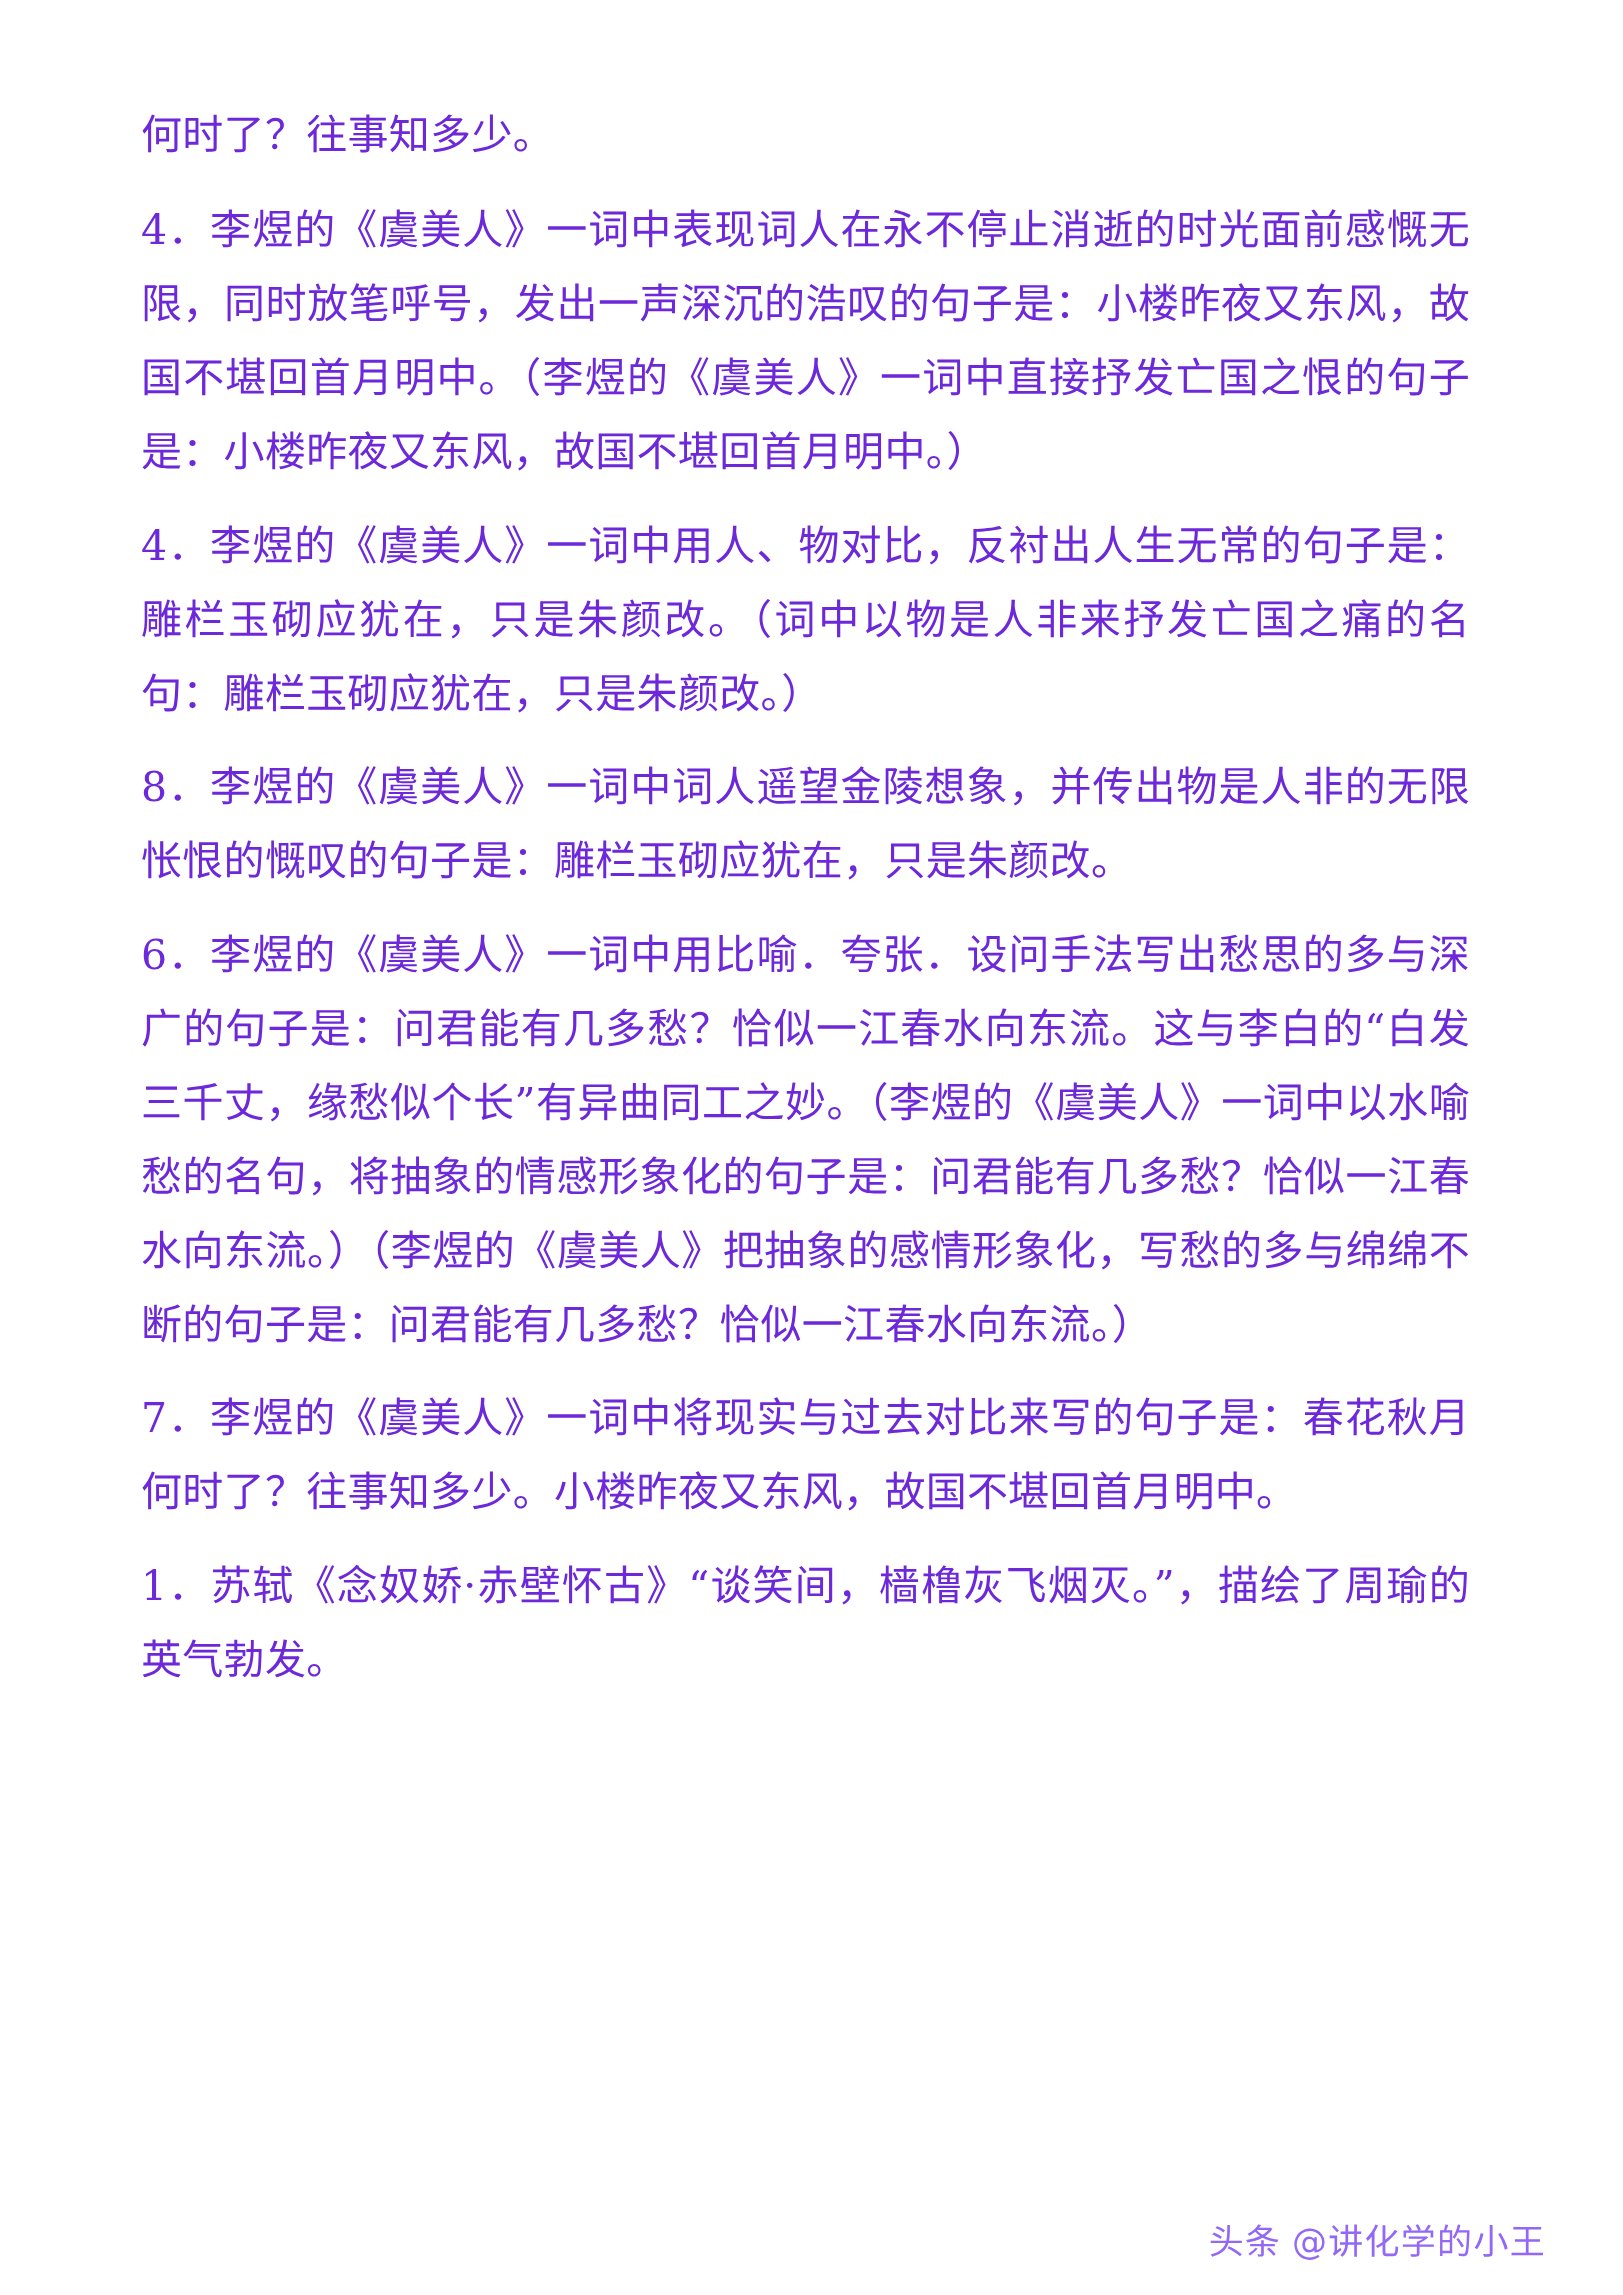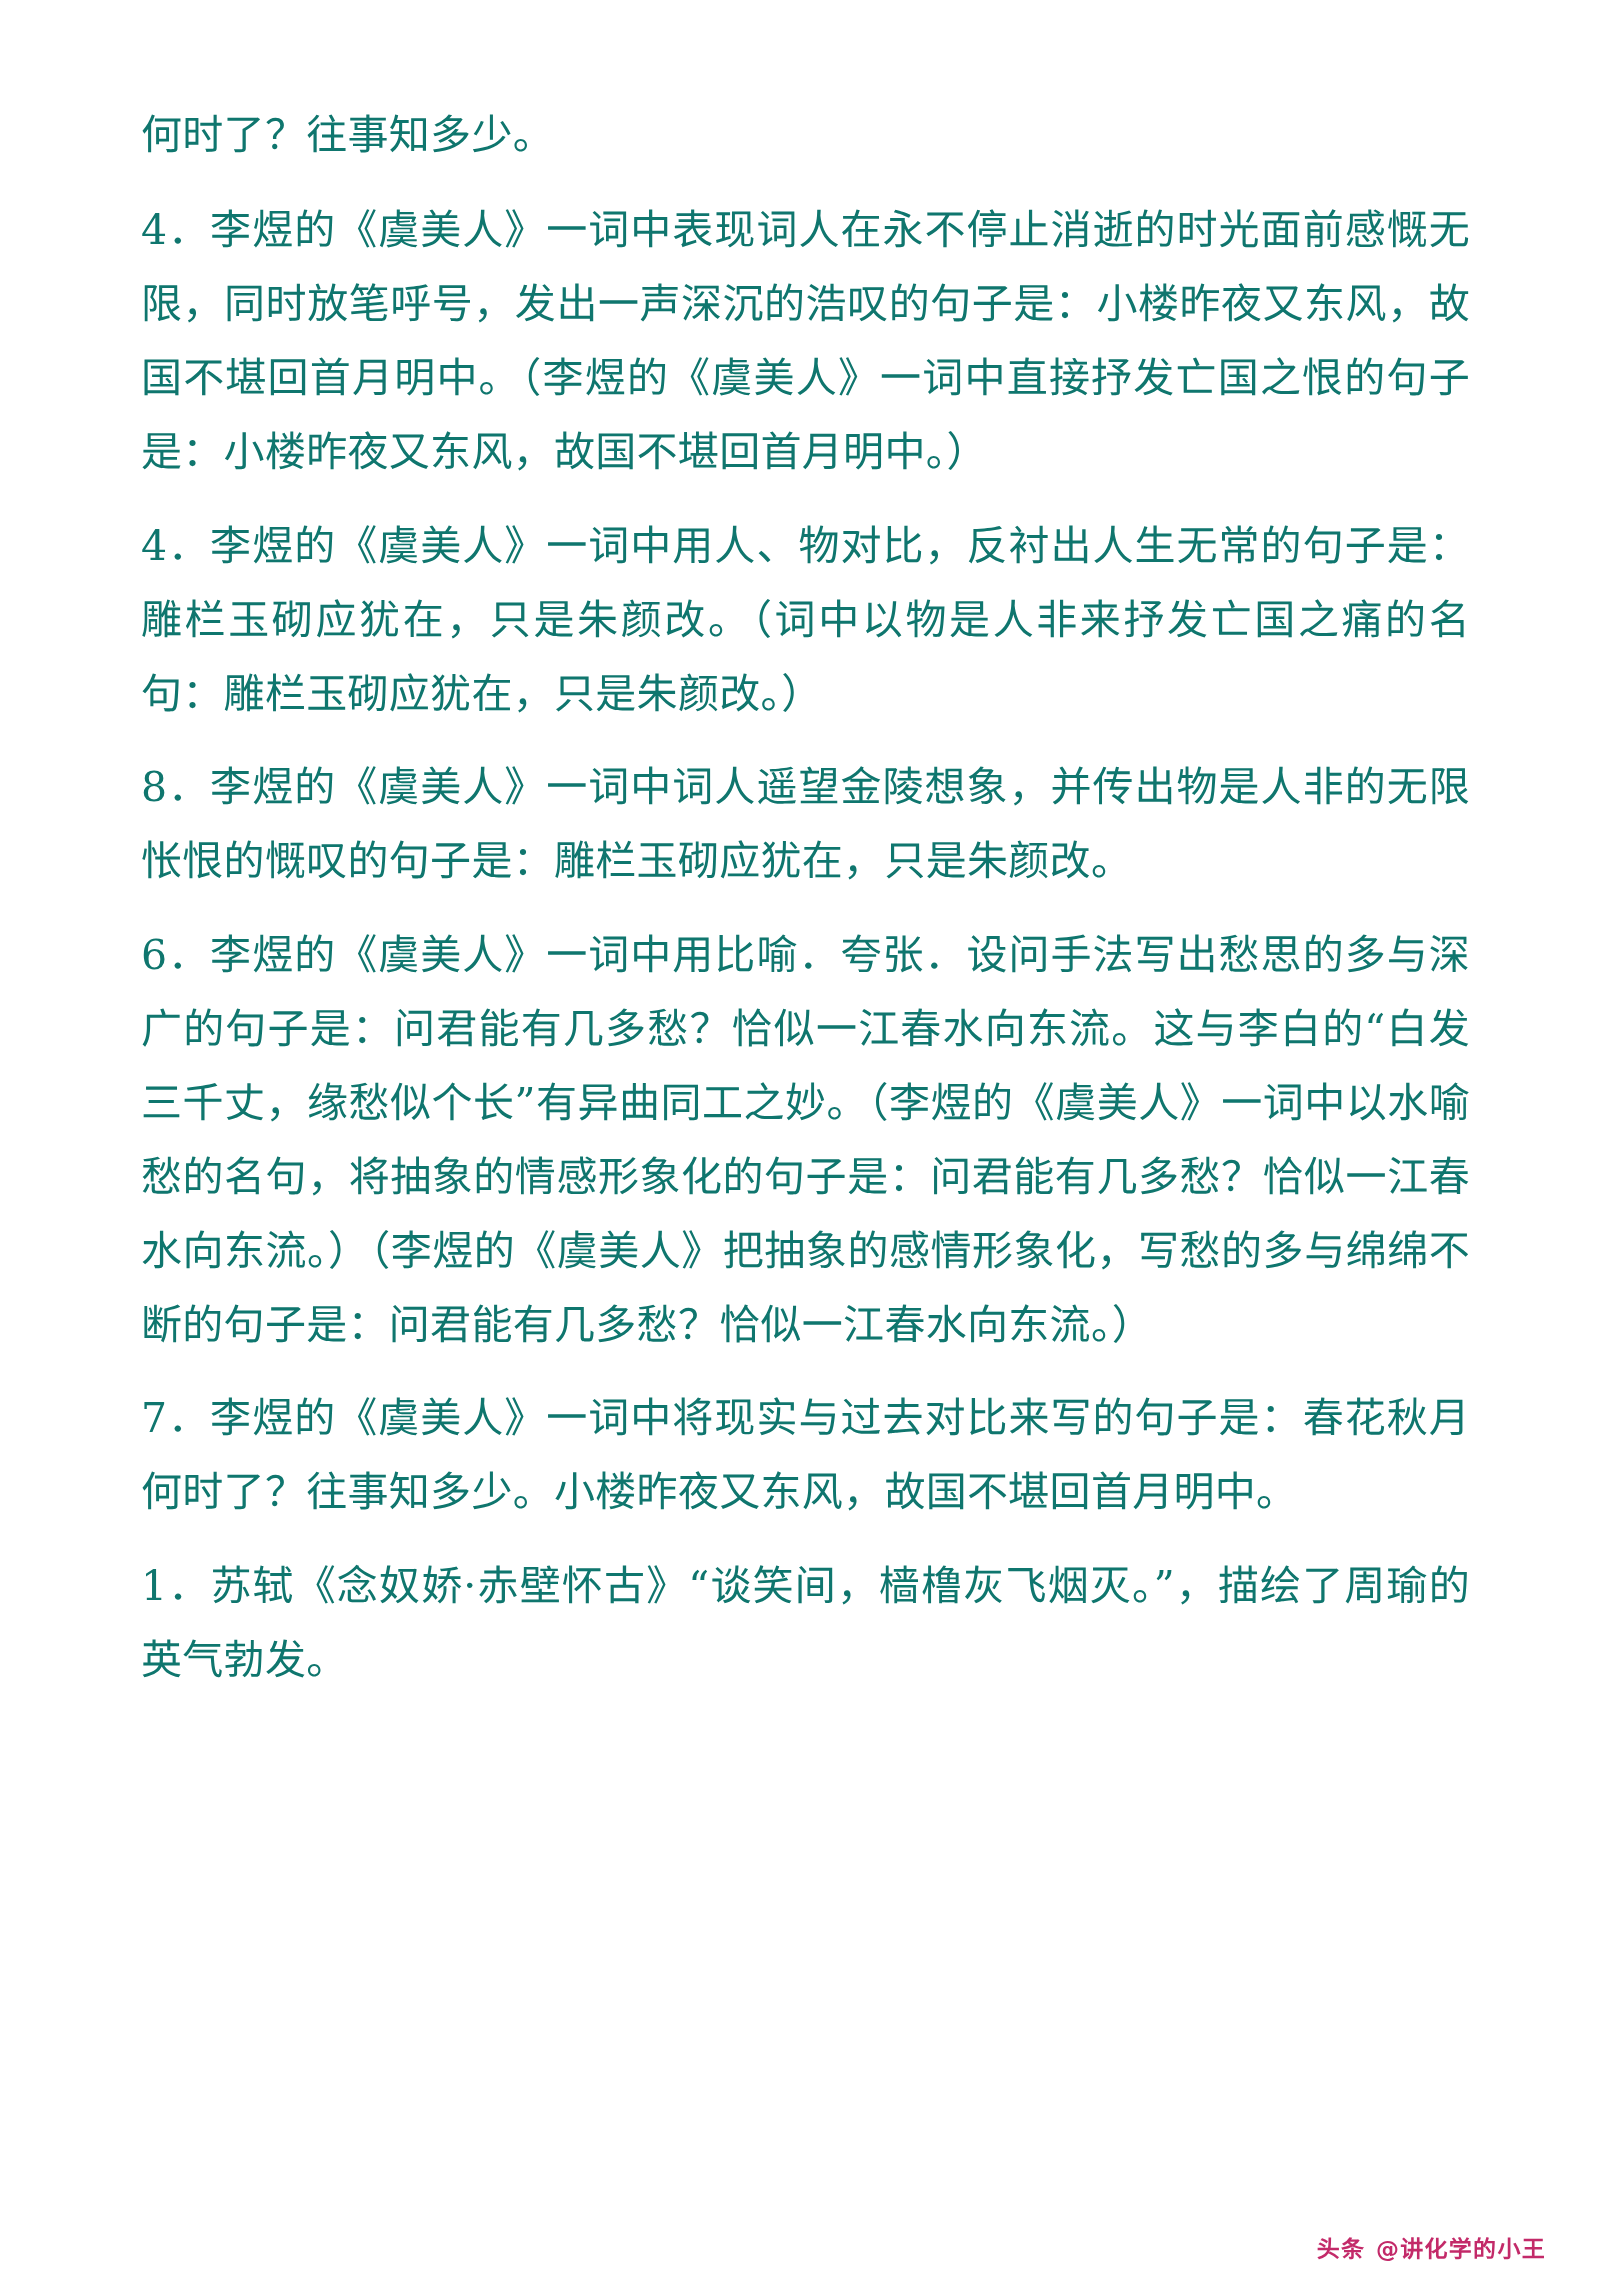--- a/index.html
+++ b/index.html
@@ -17,21 +17,21 @@
     overflow: hidden;
     box-sizing: border-box;
   }
 
   .doc-body {
     position: absolute;
     left: 141px;
     top: 98px;
     width: 1329px;
     font-family: "DejaVu Serif", "Liberation Serif", serif;
-    color: #0f766e;
+    color: #6d28d9;
     font-size: 41px;
     line-height: 74px;
     text-align: justify;
     text-justify: inter-character;
     letter-spacing: 0.3px;
     -webkit-font-smoothing: antialiased;
   }
 
   .para {
     margin: 0 0 19.6px 0;
@@ -51,23 +51,23 @@
   
   .para.tail {
     margin-bottom: 0;
   }
 
   .watermark {
     position: absolute;
     right: 77px;
     bottom: 31px;
     font-family: "DejaVu Sans", "Liberation Sans", sans-serif;
-    font-size: 23px;
-    font-weight: 700;
-    color: #be185d;
+    font-size: 35px;
+    font-weight: 400;
+    color: #8b5cf6;
     letter-spacing: 1.3px;
     white-space: nowrap;
     opacity: 0.92;
   }
 
   .watermark .wm-brand {
     margin-right: 10.5px;
   }
 </style>
 </head>

